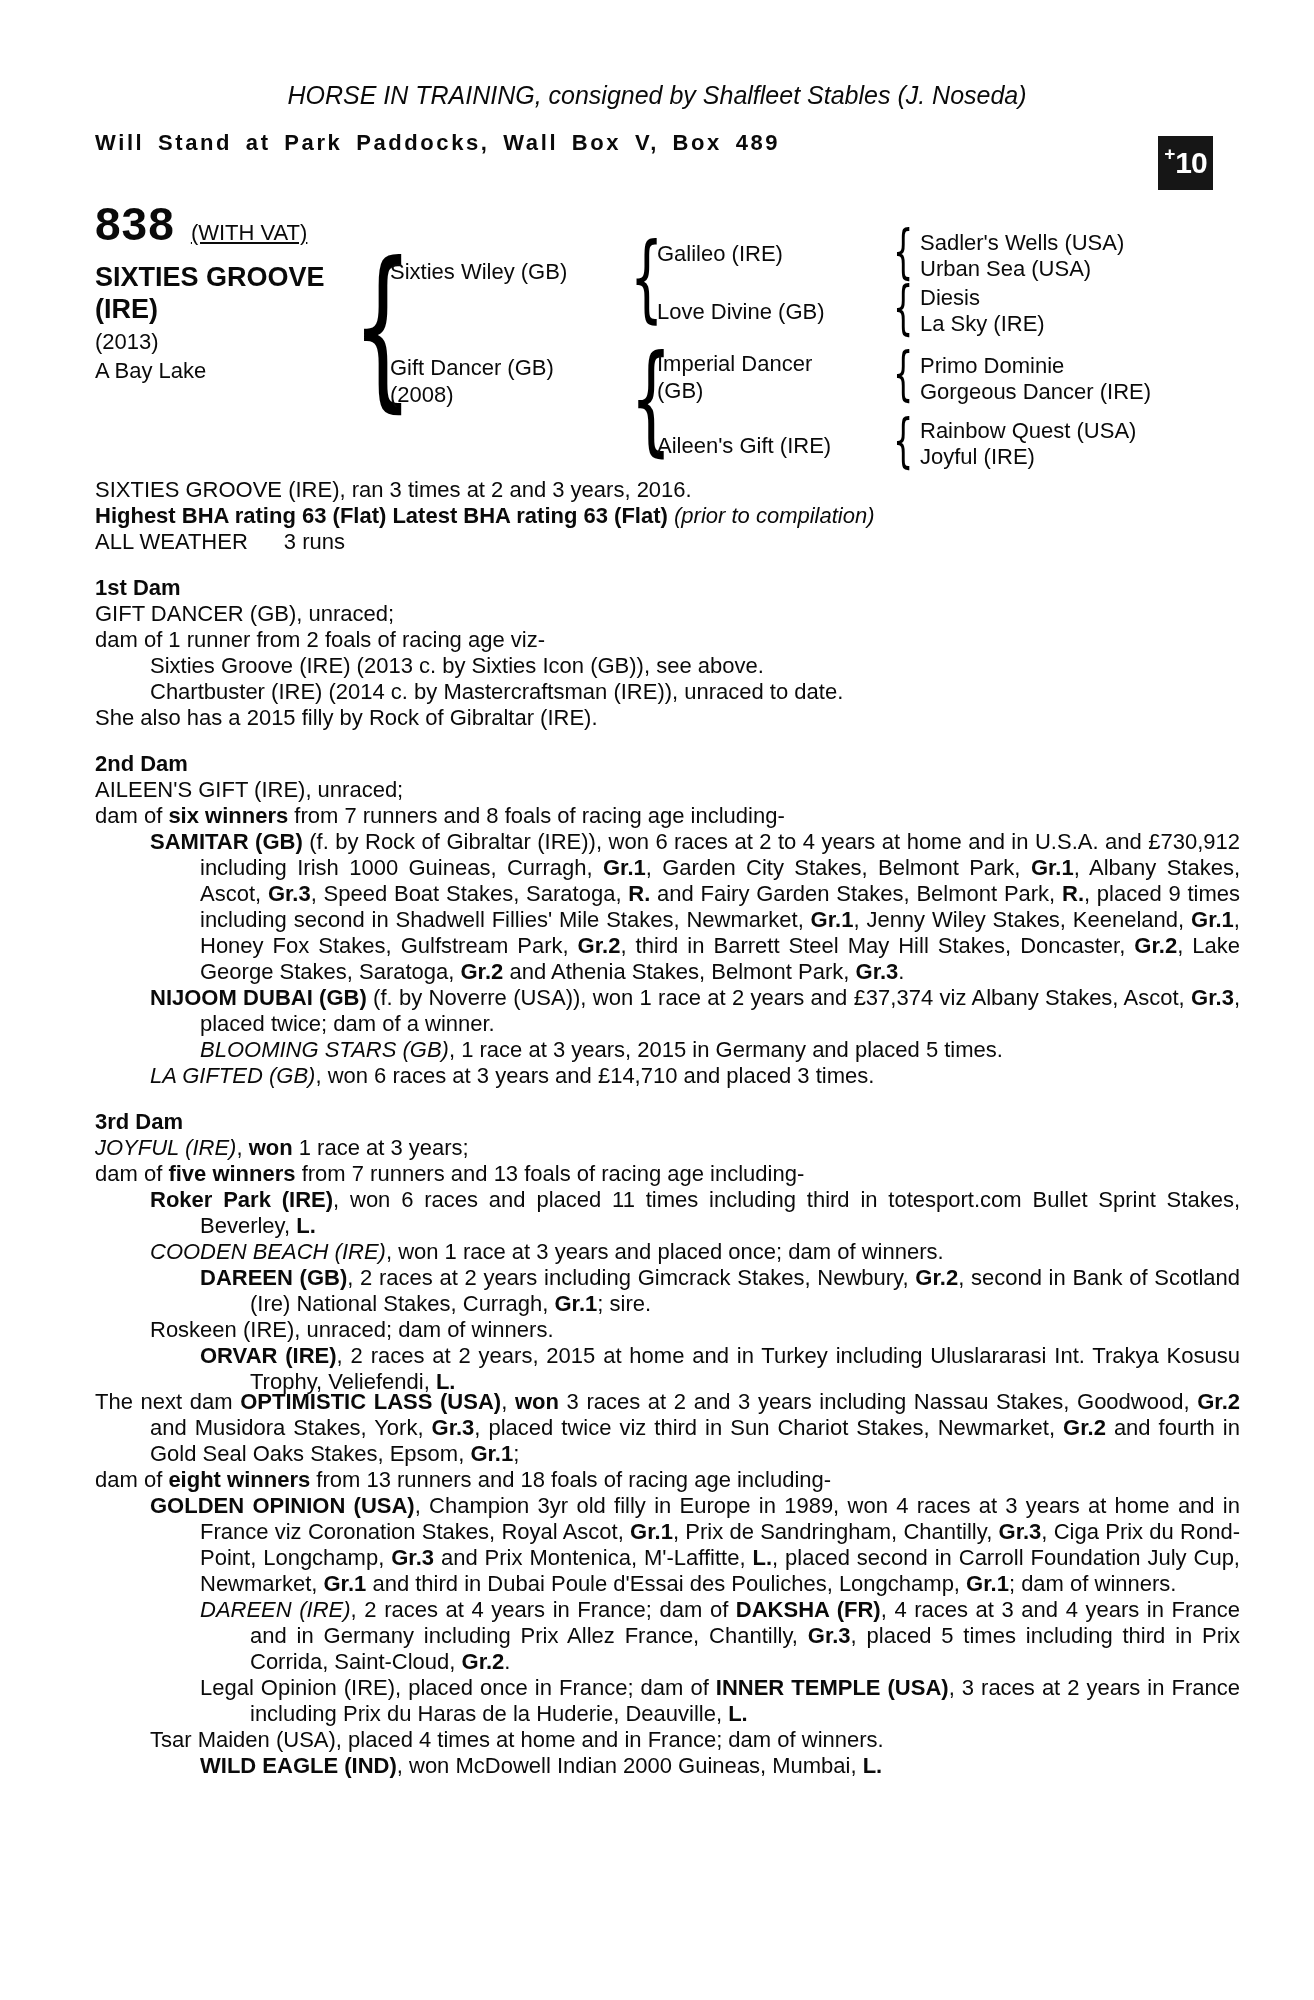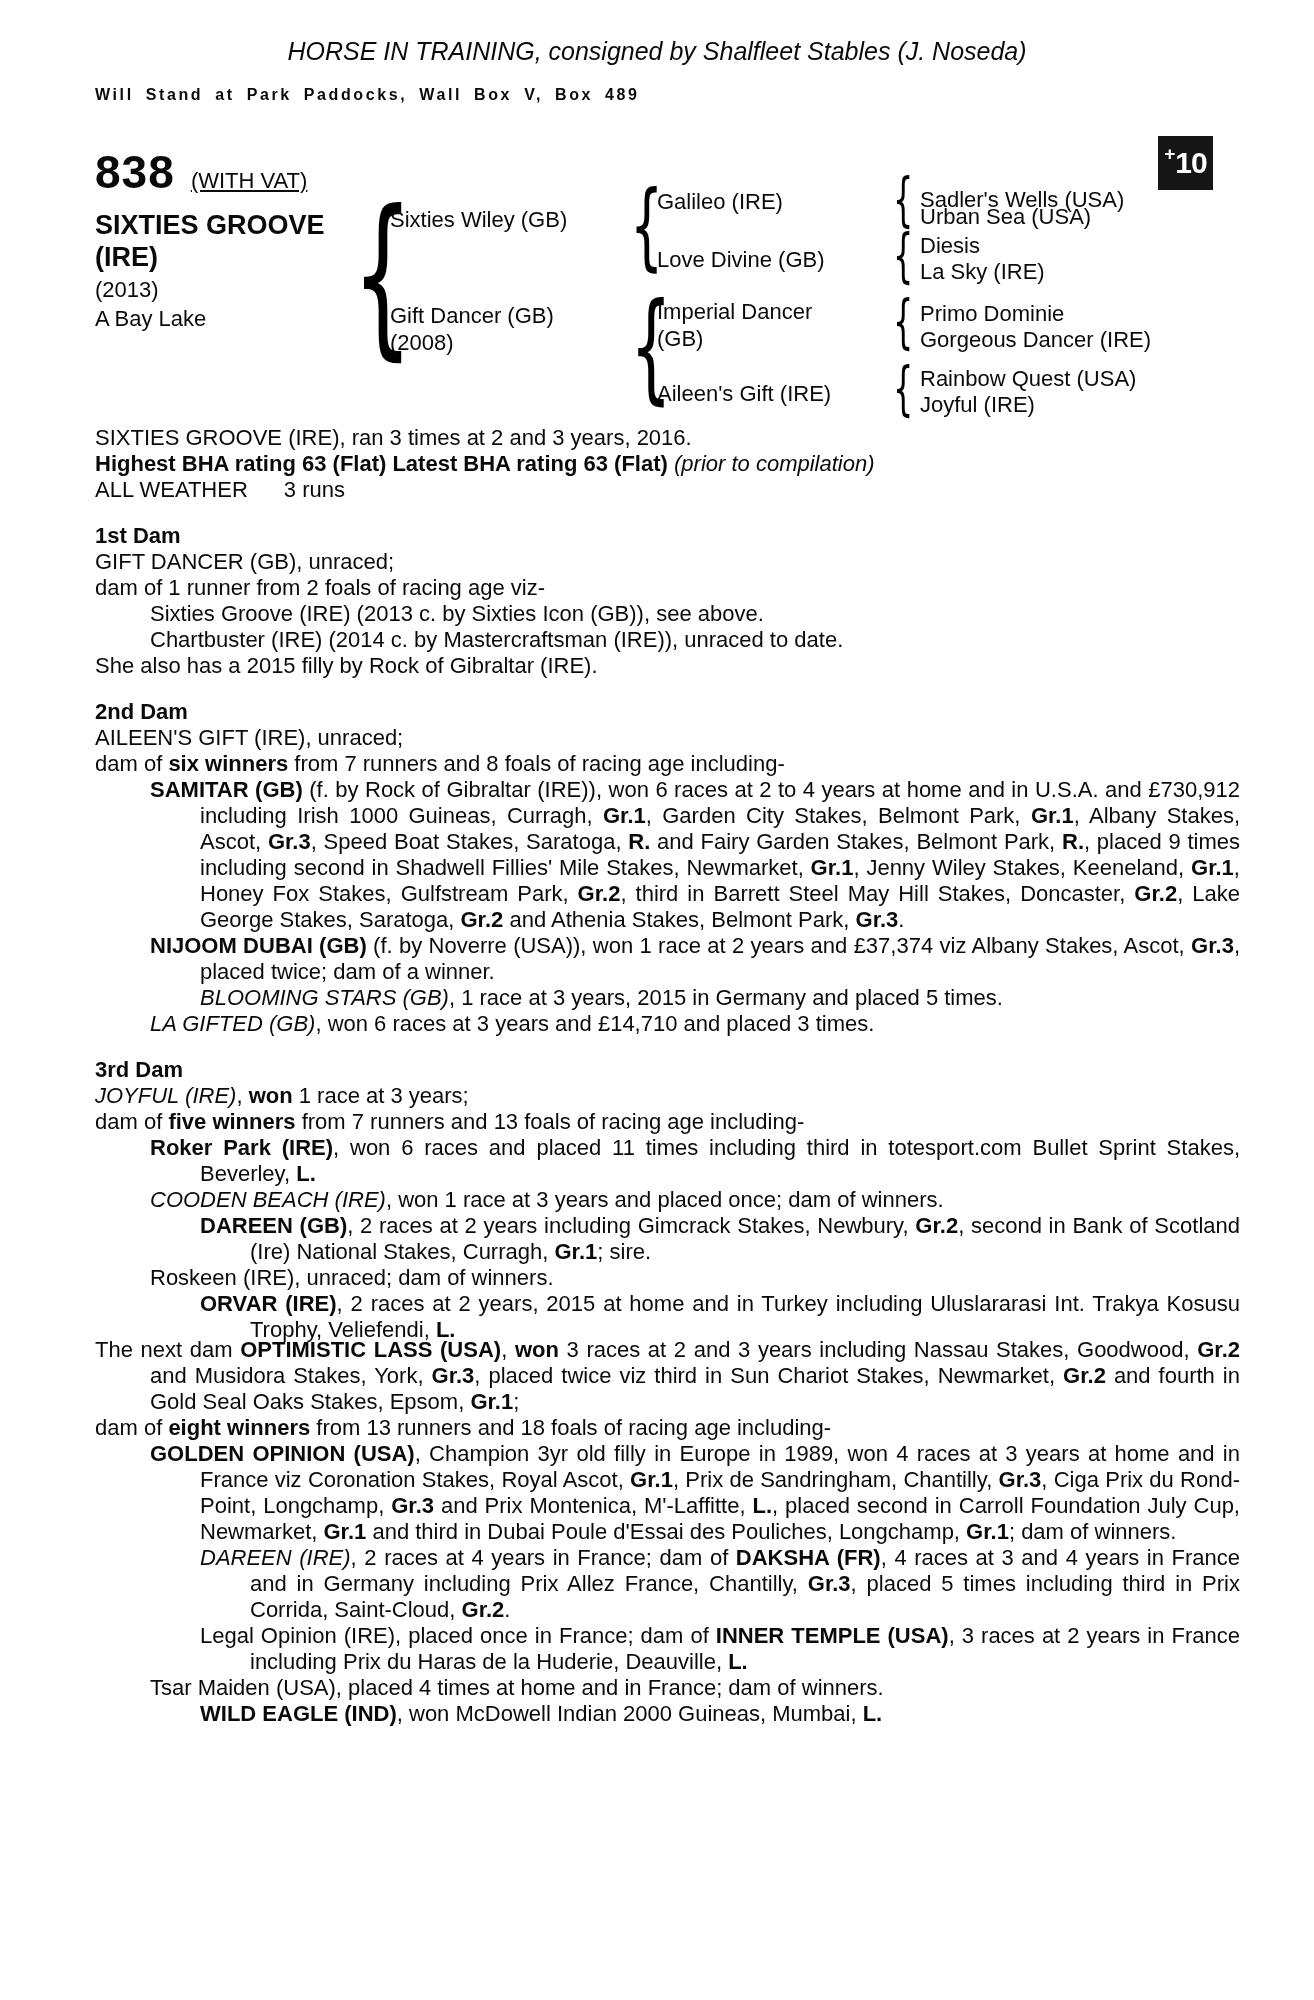--- a/index.html
+++ b/index.html
@@ -3,26 +3,26 @@
 <meta charset="utf-8">
 <style>
   html,body { margin:0; padding:0; }
   body {
     width:1314px; height:2000px; position:relative;
     background:#ffffff; color:#0a0a0a;
     font-family:"Liberation Sans", sans-serif;
     overflow:hidden;
   }
   .title {
-    padding-top:36px; text-align:center;
+    padding-top:80px; text-align:center;
     font-style:italic; font-size:25px; line-height:30px;
   }
   .stand {
     margin:20px 0 12px 95px;
-    font-weight:bold; font-size:16px;
+    font-weight:bold; font-size:22px;
     letter-spacing:2.6px; word-spacing:5px;
   }
   .badge {
     position:absolute; left:1158px; top:136px;
     width:55px; height:54px; background:#161616; color:#ffffff;
     display:flex; align-items:center; justify-content:center;
     font-weight:bold;
   }
   .badge .plus { font-size:19px; position:relative; top:-9px; margin-right:0px; }
   .badge .num  { font-size:30px; letter-spacing:-1px; }
@@ -96,21 +96,21 @@
     <div class="abs" style="top:88px;  left:562px;">Love Divine (GB)</div>
     <div class="abs" style="top:140px; left:562px;">Imperial Dancer</div>
     <div class="abs" style="top:167px; left:562px;">(GB)</div>
     <div class="abs" style="top:222px; left:562px;">Aileen's Gift (IRE)</div>
 
     <span class="brace" style="left:798px; top:12px;  font-size:58px;">{</span>
     <span class="brace" style="left:798px; top:68px;  font-size:58px;">{</span>
     <span class="brace" style="left:798px; top:134px; font-size:58px;">{</span>
     <span class="brace" style="left:798px; top:201px; font-size:58px;">{</span>
 
-    <div class="abs" style="top:19px;  left:825px;margin-top:9px;">Sadler's Wells (USA)</div>
+    <div class="abs" style="top:19px;  left:825px;">Sadler's Wells (USA)</div>
     <div class="abs" style="top:45px;  left:825px;">Urban Sea (USA)</div>
     <div class="abs" style="top:74px;  left:825px;">Diesis</div>
     <div class="abs" style="top:100px; left:825px;">La Sky (IRE)</div>
     <div class="abs" style="top:142px; left:825px;">Primo Dominie</div>
     <div class="abs" style="top:168px; left:825px;">Gorgeous Dancer (IRE)</div>
     <div class="abs" style="top:207px; left:825px;">Rainbow Quest (USA)</div>
     <div class="abs" style="top:233px; left:825px;">Joyful (IRE)</div>
   </div>
 
   <div class="para race-line">SIXTIES GROOVE (IRE), ran 3 times at 2 and 3 years, 2016.</div>

